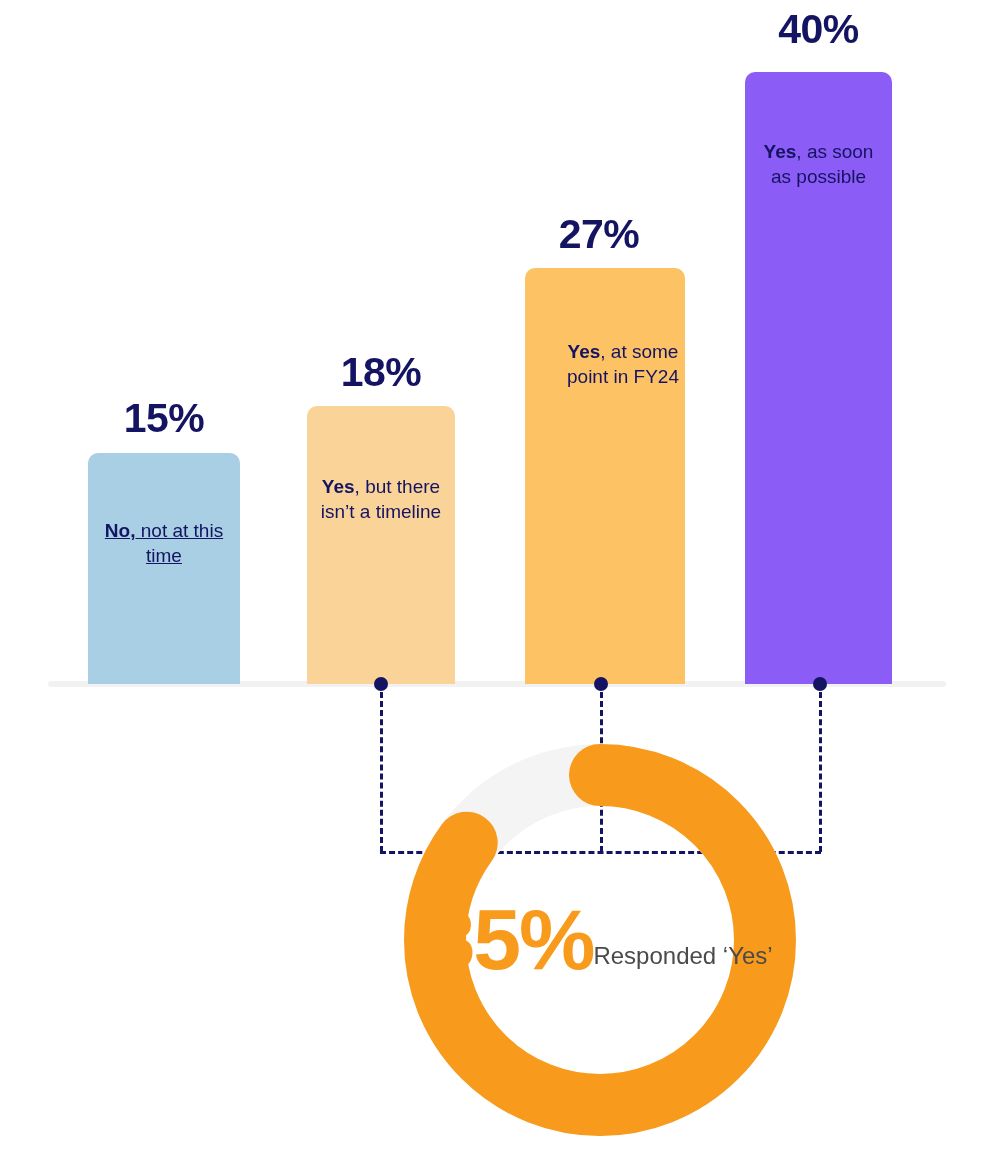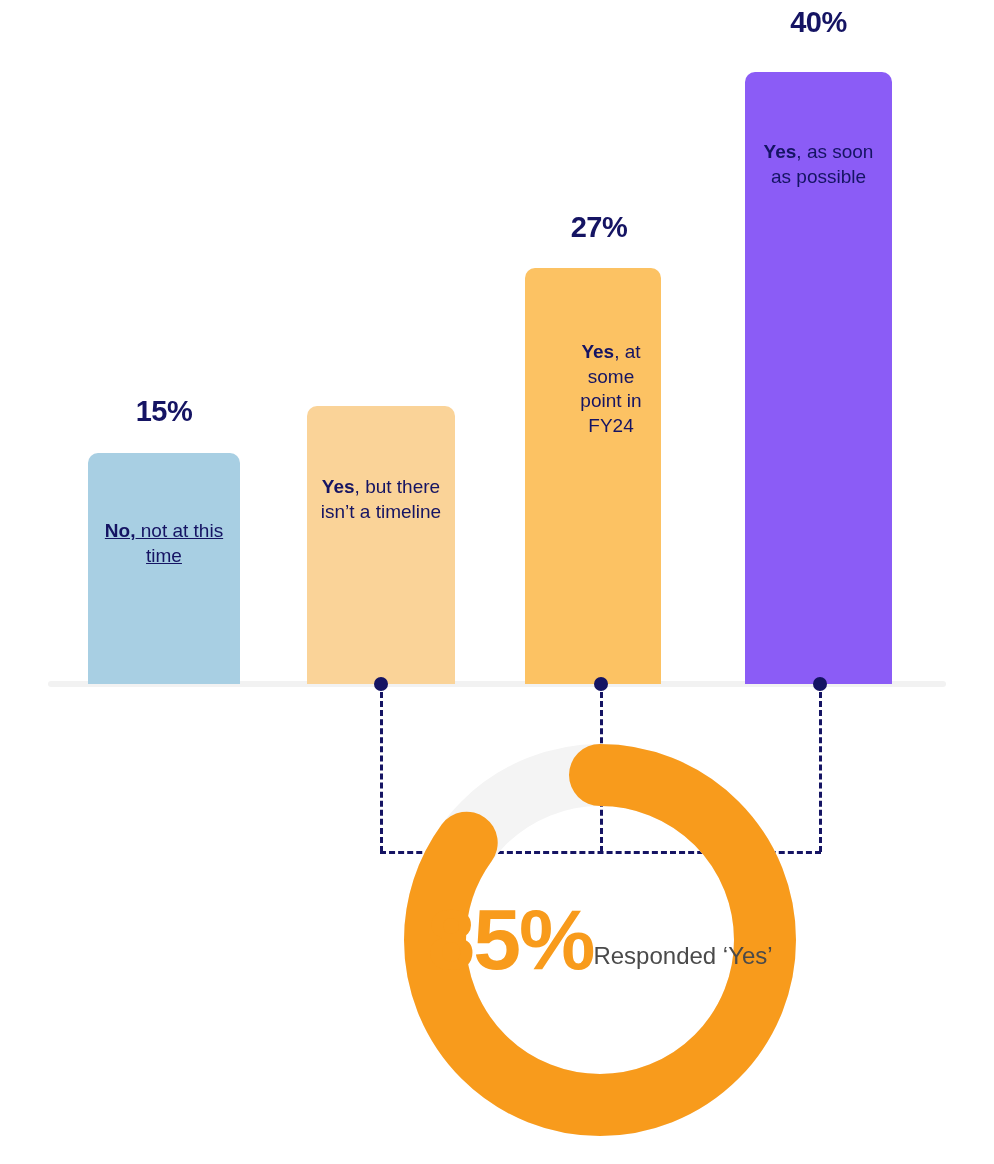--- a/index.html
+++ b/index.html
@@ -62,31 +62,31 @@
     text-align: center;
     padding: 0 6px;
     box-sizing: border-box;
     width: 100%;
   }
   .bar-label b { font-weight: bold; }
 
   .value-label {
     position: absolute;
     color: #151463;
-    font-size: 29px;
+    font-size: 41px;
     font-weight: bold;
     letter-spacing: -0.5px;
     text-align: center;
     white-space: nowrap;
   }
 
   
   #bar-0 { left: 88px;  top: 453px; width: 152px; height: 231px; }
   #bar-1 { left: 307px; top: 406px; width: 148px; height: 278px; }
-  #bar-2 { left: 525px; top: 268px; width: 136px; height: 416px; padding-left: 36px; }
+  #bar-2 { left: 525px; top: 268px; width: 160px; height: 416px; padding-left: 36px; }
   #bar-3 { left: 745px; top: 72px;  width: 147px; height: 612px; }
 
   #bar-0 .bar-label { margin-top: 66px; text-decoration: underline; }
   #bar-1 .bar-label { margin-top: 69px; }
   #bar-2 .bar-label { margin-top: 72px; }
   #bar-3 .bar-label { margin-top: 68px; }
 
   #val-0 { left: 88px;  top: 395px; width: 152px; }
   #val-1 { left: 307px; top: 349px; width: 148px; }
   #val-2 { left: 525px; top: 211px; width: 148px; }
@@ -159,20 +159,21 @@
 </head>
 <body>
 
 <div id="stage">
 
   <div class="title-clip">y</div>
 
   <div class="baseline"></div>
 
   <div class="value-label" id="val-0">15%</div>
+  <div class="value-label" id="val-1">18%</div>
   <div class="value-label" id="val-2">27%</div>
   <div class="value-label" id="val-3">40%</div>
 
   <div class="bar" id="bar-0" style="background: rgb(168, 207, 227);">
     <div class="bar-label">
       <b>No,</b><span> not at this time</span>
     </div>
   </div>
 
   <div class="bar" id="bar-1" style="background: rgb(250, 211, 152);">

